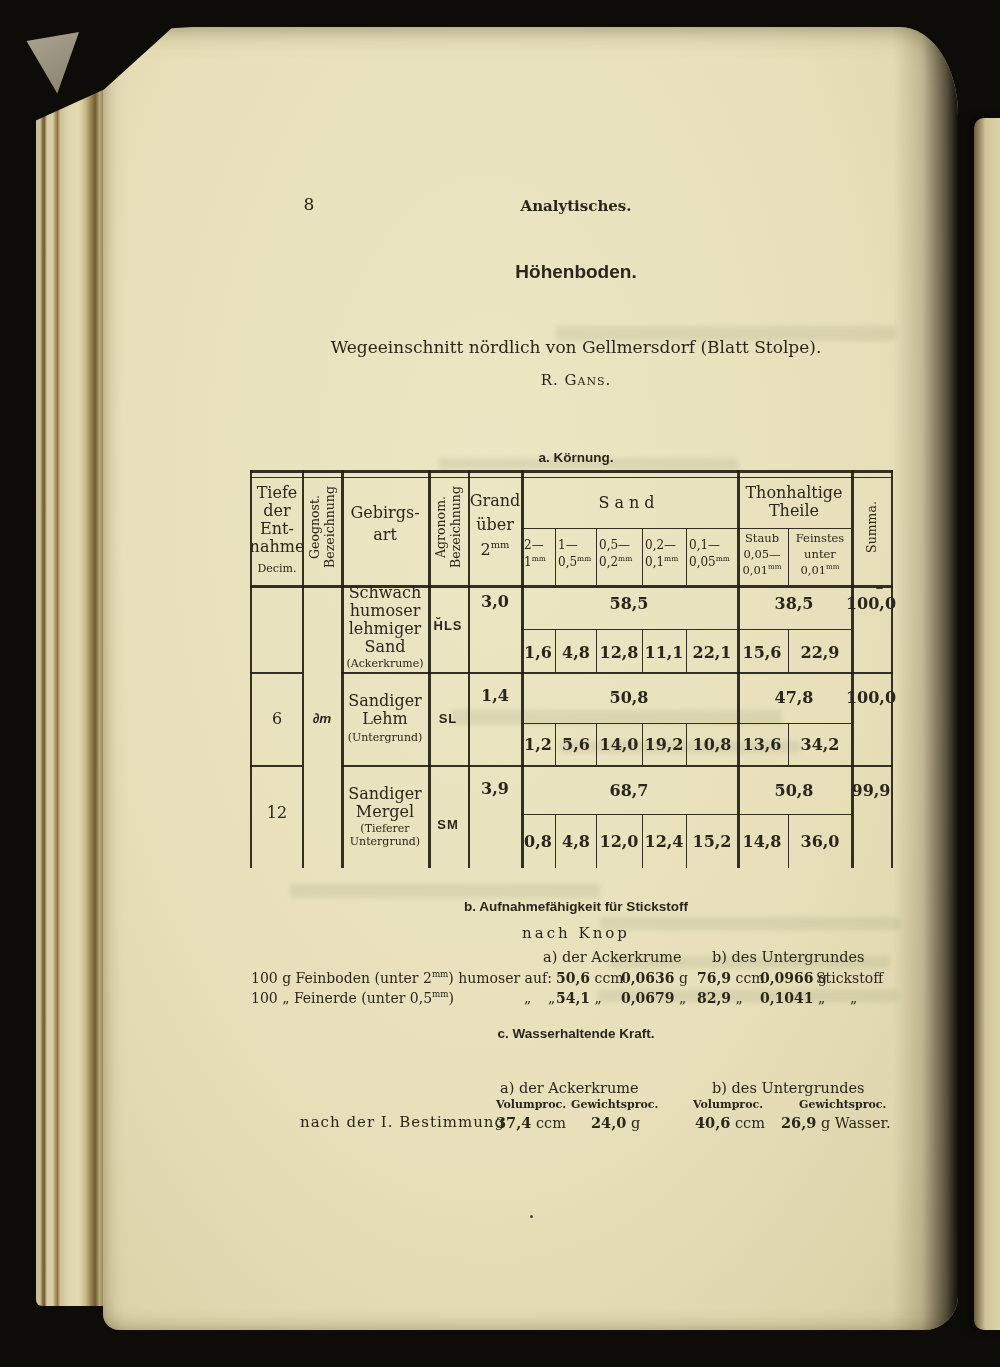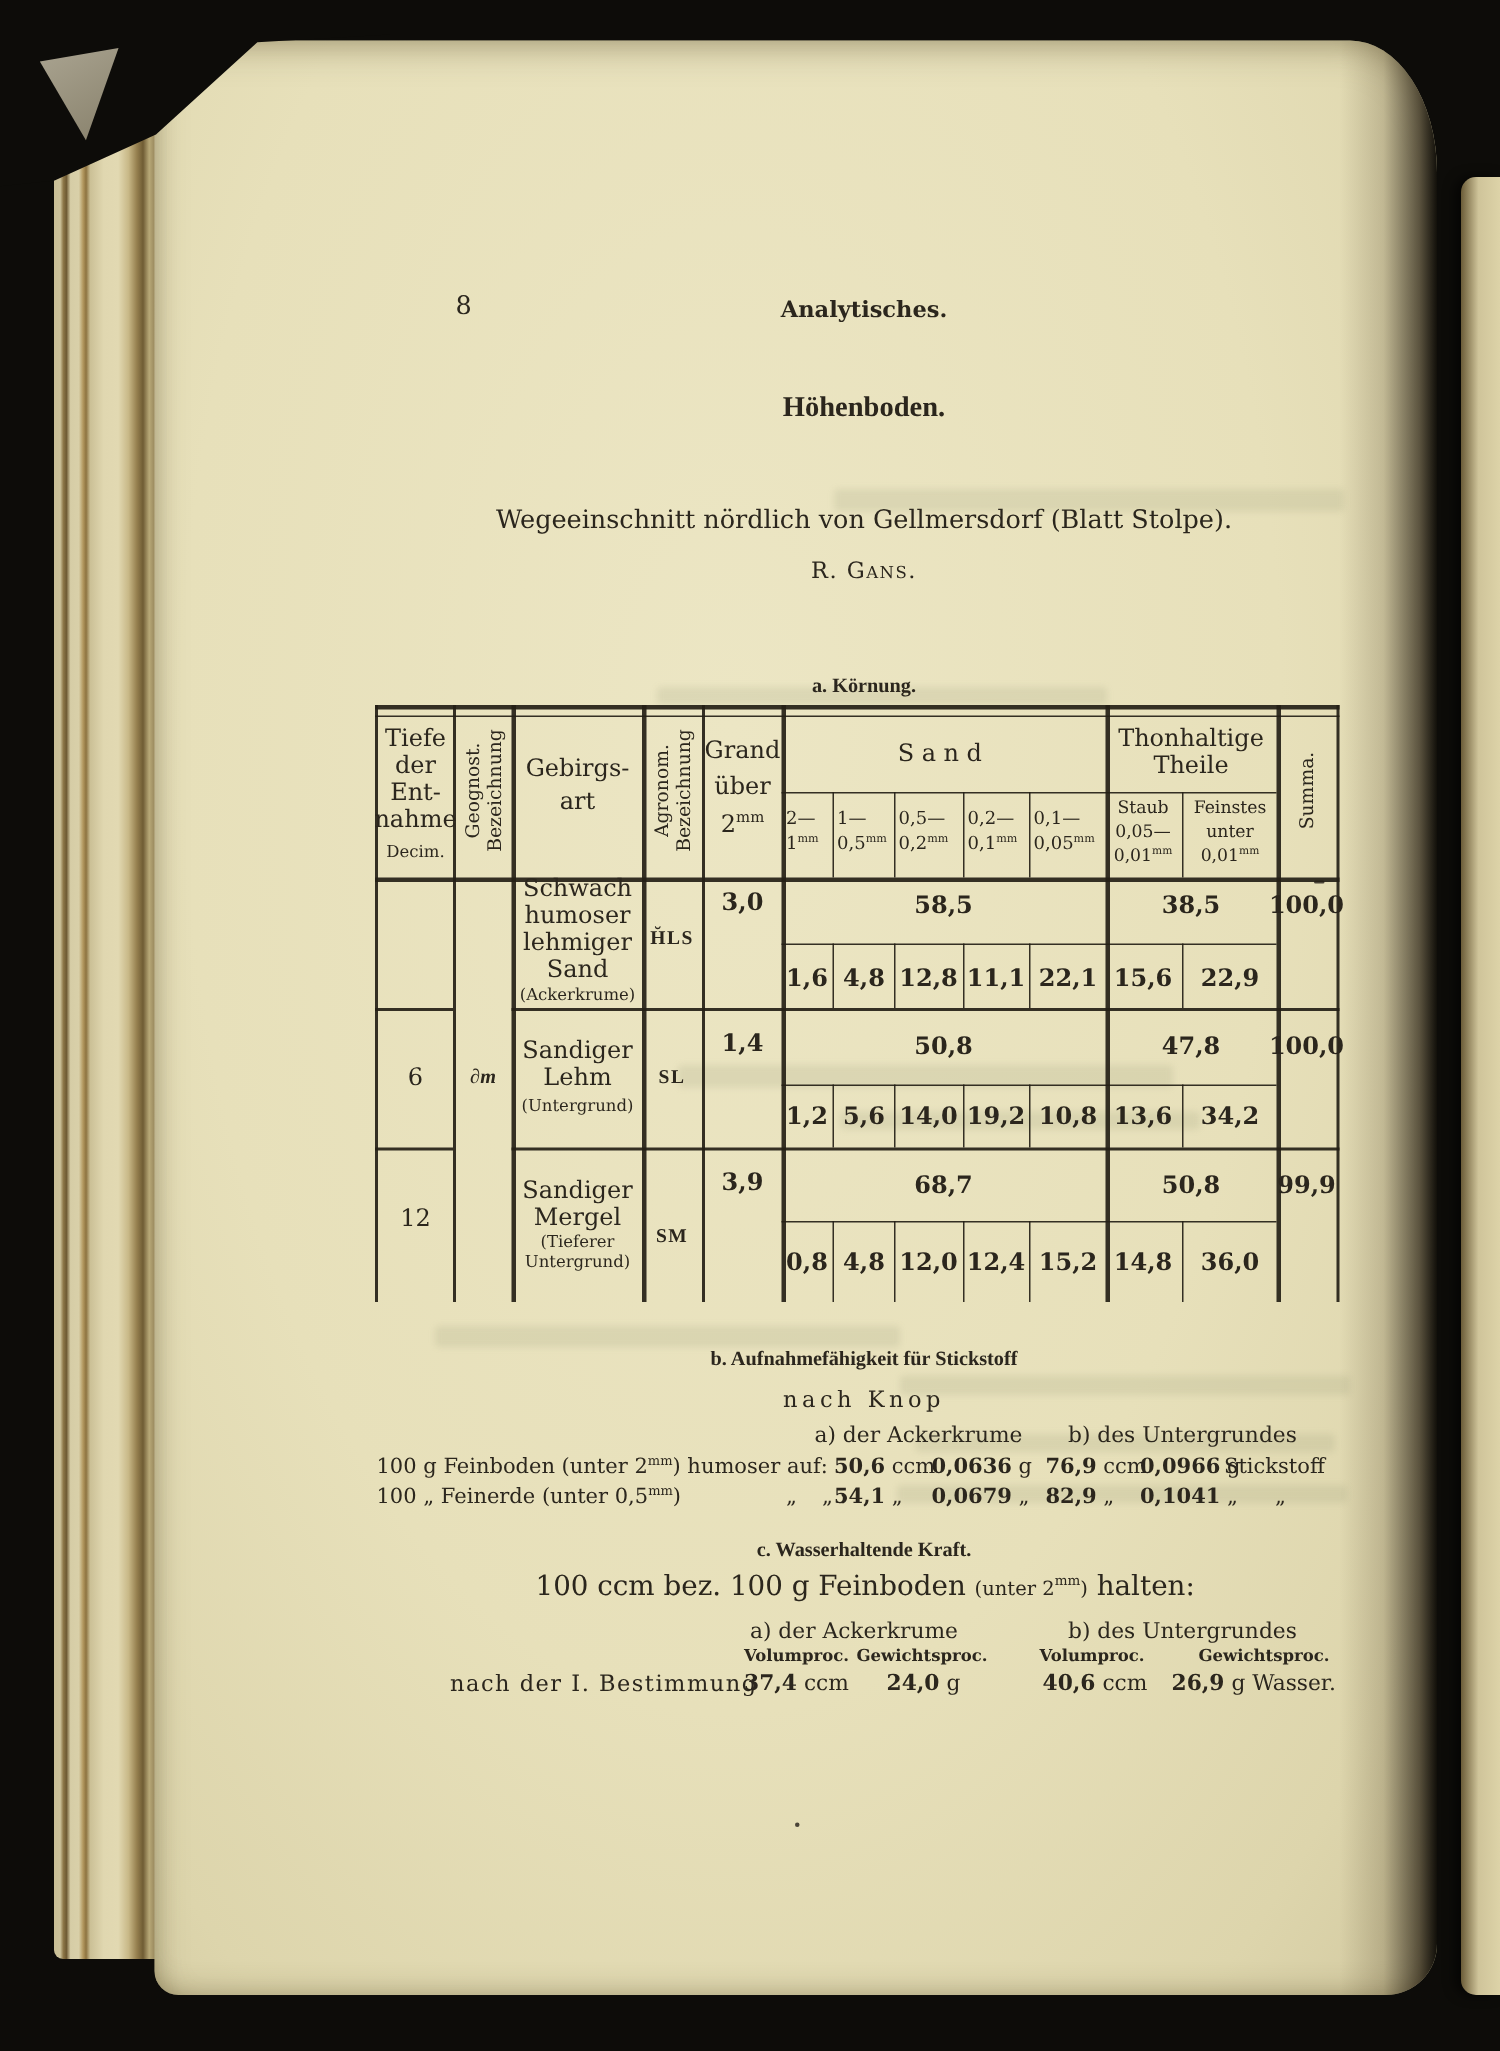--- a/index.html
+++ b/index.html
@@ -21,21 +21,21 @@
     background:linear-gradient(90deg,#6b5c38 0%,#cfc49a 45%,#ddd3a8 100%);box-shadow:-4px 0 8px rgba(0,0,0,.6);}
   .blackTL{position:absolute;left:0;top:0;width:260px;height:128px;background:#0d0c09;
     clip-path:polygon(0 0,100% 0,100% 18%,66% 22%,40% 70%,14% 94%,0 97%);}
   .dogear{position:absolute;left:24px;top:32px;width:64px;height:64px;opacity:.85;
     clip-path:polygon(4% 14%,86% 0,52% 96%);background:linear-gradient(150deg,#c6bfa9,#9a9279);}
   
   .t{position:absolute;transform:translate(-50%,-50%);white-space:nowrap;text-align:center;}
   .tl{position:absolute;transform:translate(0,-50%);white-space:nowrap;}
   .rot{position:absolute;transform:translate(-50%,-50%) rotate(-90deg);text-align:center;
        line-height:15px;font-size:12.5px;white-space:nowrap;}
-  .bsans{font-family:Liberation Serif, serif;font-weight:bold;}
+  .bsans{font-family:Liberation Sans, sans-serif;font-weight:bold;}
   .ser{font-family:"DejaVu Serif", serif;}
   sup{font-size:.62em;vertical-align:super;line-height:0;}
   b{font-weight:bold;}
   
   .vl,.hl{position:absolute;background:#241f16;opacity:.92;}
   .tbl{position:absolute;left:250px;top:470px;width:643px;height:398px;font-size:13.5px;}
   .num{font-weight:bold;}
   .note{font-size:11px;}
   .smudge{position:absolute;background:rgba(125,135,100,.14);filter:blur(2px);border-radius:3px;}
   .speck{position:absolute;background:#4a4438;border-radius:50%;}
@@ -216,21 +216,20 @@
   <span class="tl" style="left:251px;top:998px;font-size:14px"><span>100 „ Feinerde (unter 0,5</span><sup>mm</sup><span>)</span></span>
   <span class="tl" style="left:524px;top:998px;font-size:14px">„</span>
   <span class="tl" style="left:548px;top:998px;font-size:14px">„ :</span>
   <span class="tl" style="left:556px;top:998px;font-size:14px"><b>54,1</b> <span>„</span></span>
   <span class="tl" style="left:621px;top:998px;font-size:14px"><b>0,0679</b> <span>„</span></span>
   <span class="tl" style="left:697px;top:998px;font-size:14px"><b>82,9</b> <span>„</span></span>
   <span class="tl" style="left:760px;top:998px;font-size:14px"><b>0,1041</b> <span>„</span></span>
   <span class="tl" style="left:850px;top:998px;font-size:14px">„</span>
 
   <span class="t bsans" style="left:576px;top:1033px;font-size:13.5px">c. Wasserhaltende Kraft.</span>
-  <span class="tl" style="left:357px;top:1058px;font-size:18.5px"><span>100 ccm bez. 100 g Feinboden </span><span style="font-size:13px">(unter 2</span><sup style="font-size:9px">mm</sup><span style="font-size:13px">)</span><span> halten:</span></span>
   <span class="tl" style="left:500px;top:1088px;font-size:14.5px">a) der Ackerkrume</span>
   <span class="tl" style="left:712px;top:1088px;font-size:14.5px">b) des Untergrundes</span>
   <span class="tl" style="left:496px;top:1104px;font-size:11px;font-weight:bold">Volumproc.</span>
   <span class="tl" style="left:571px;top:1104px;font-size:11px;font-weight:bold">Gewichtsproc.</span>
   <span class="tl" style="left:693px;top:1104px;font-size:11px;font-weight:bold">Volumproc.</span>
   <span class="tl" style="left:799px;top:1104px;font-size:11px;font-weight:bold">Gewichtsproc.</span>
   <span class="tl" style="left:300px;top:1122px;font-size:15px;letter-spacing:1px">nach der I. Bestimmung</span>
   <span class="tl" style="left:496px;top:1122px;font-size:14.5px"><b>37,4</b> <span>ccm</span></span>
   <span class="tl" style="left:591px;top:1122px;font-size:14.5px"><b>24,0</b> <span>g</span></span>
   <span class="tl" style="left:695px;top:1122px;font-size:14.5px"><b>40,6</b> <span>ccm</span></span>

